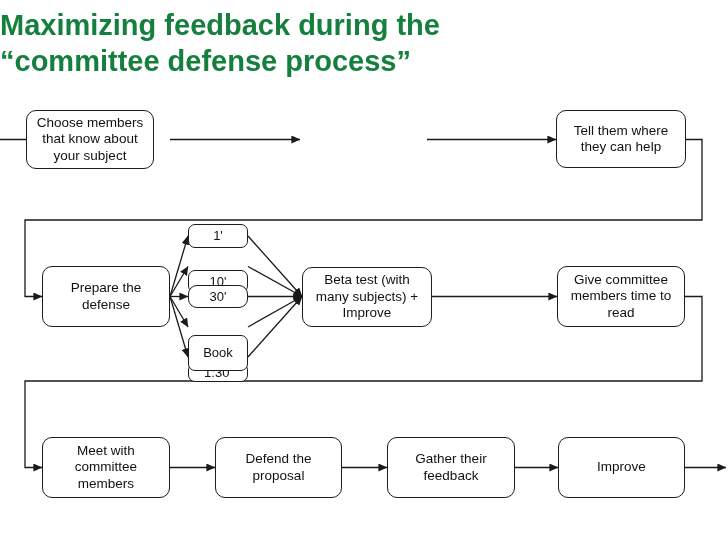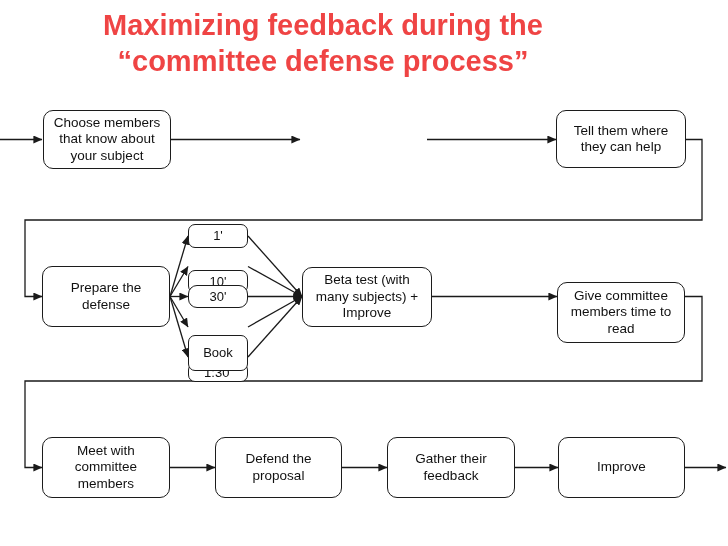--- a/index.html
+++ b/index.html
@@ -13,22 +13,21 @@
     width: 728px;
     height: 546px;
     background: #ffffff;
     overflow: hidden;
   }
   #title {
     position: absolute;
     top: 8px;
     left: 0;
     width: 646px;
-    text-align: center;
-    color: #ef4444;
+    color: #15803d;
     font-weight: bold;
     font-size: 29px;
     line-height: 1.24;
   }
   #connector-layer {
     position: absolute;
     top: 0;
     left: 0;
     width: 728px;
     height: 546px;
@@ -94,21 +93,21 @@
     <polyline points="432,296.5 557,296.5" marker-end="url(#arrow)"></polyline>
 
     <polyline points="685,296.5 702,296.5 702,381 25,381 25,467.5 42,467.5" marker-end="url(#arrow)"></polyline>
 
     <polyline points="170,467.5 215,467.5" marker-end="url(#arrow)"></polyline>
     <polyline points="342,467.5 387,467.5" marker-end="url(#arrow)"></polyline>
     <polyline points="515,467.5 558,467.5" marker-end="url(#arrow)"></polyline>
     <polyline points="685,467.5 726,467.5" marker-end="url(#arrow)"></polyline>
   </svg>
 
-  <div class="node" style="left:43px; top:110px; width:128px; height:59px;text-align:center;">
+  <div class="node" style="left:26px; top:110px; width:128px; height:59px;text-align:center;">
     <span class="label">Choose members
 that know about
 your subject</span>
   </div>
   <div class="node" style="left:556px; top:110px; width:130px; height:58px;">
     <span class="label">Tell them where
 they can help</span>
   </div>
 
   <div class="node" style="left:42px; top:266px; width:128px; height:61px;">
@@ -130,21 +129,21 @@
   </div>
   <div class="node small" style="left:188px; top:335px; width:60px; height:36px;">
     <span class="label">Book</span>
   </div>
 
   <div class="node" style="left:302px; top:267px; width:130px; height:60px;">
     <span class="label">Beta test (with
 many subjects) +
 Improve</span>
   </div>
-  <div class="node" style="left:557px; top:282px; width:128px; height:61px;">
+  <div class="node" style="left:557px; top:266px; width:128px; height:61px;">
     <span class="label">Give committee
 members time to
 read</span>
   </div>
 
   <div class="node" style="left:42px; top:437px; width:128px; height:61px;">
     <span class="label">Meet with
 committee
 members</span>
   </div>

